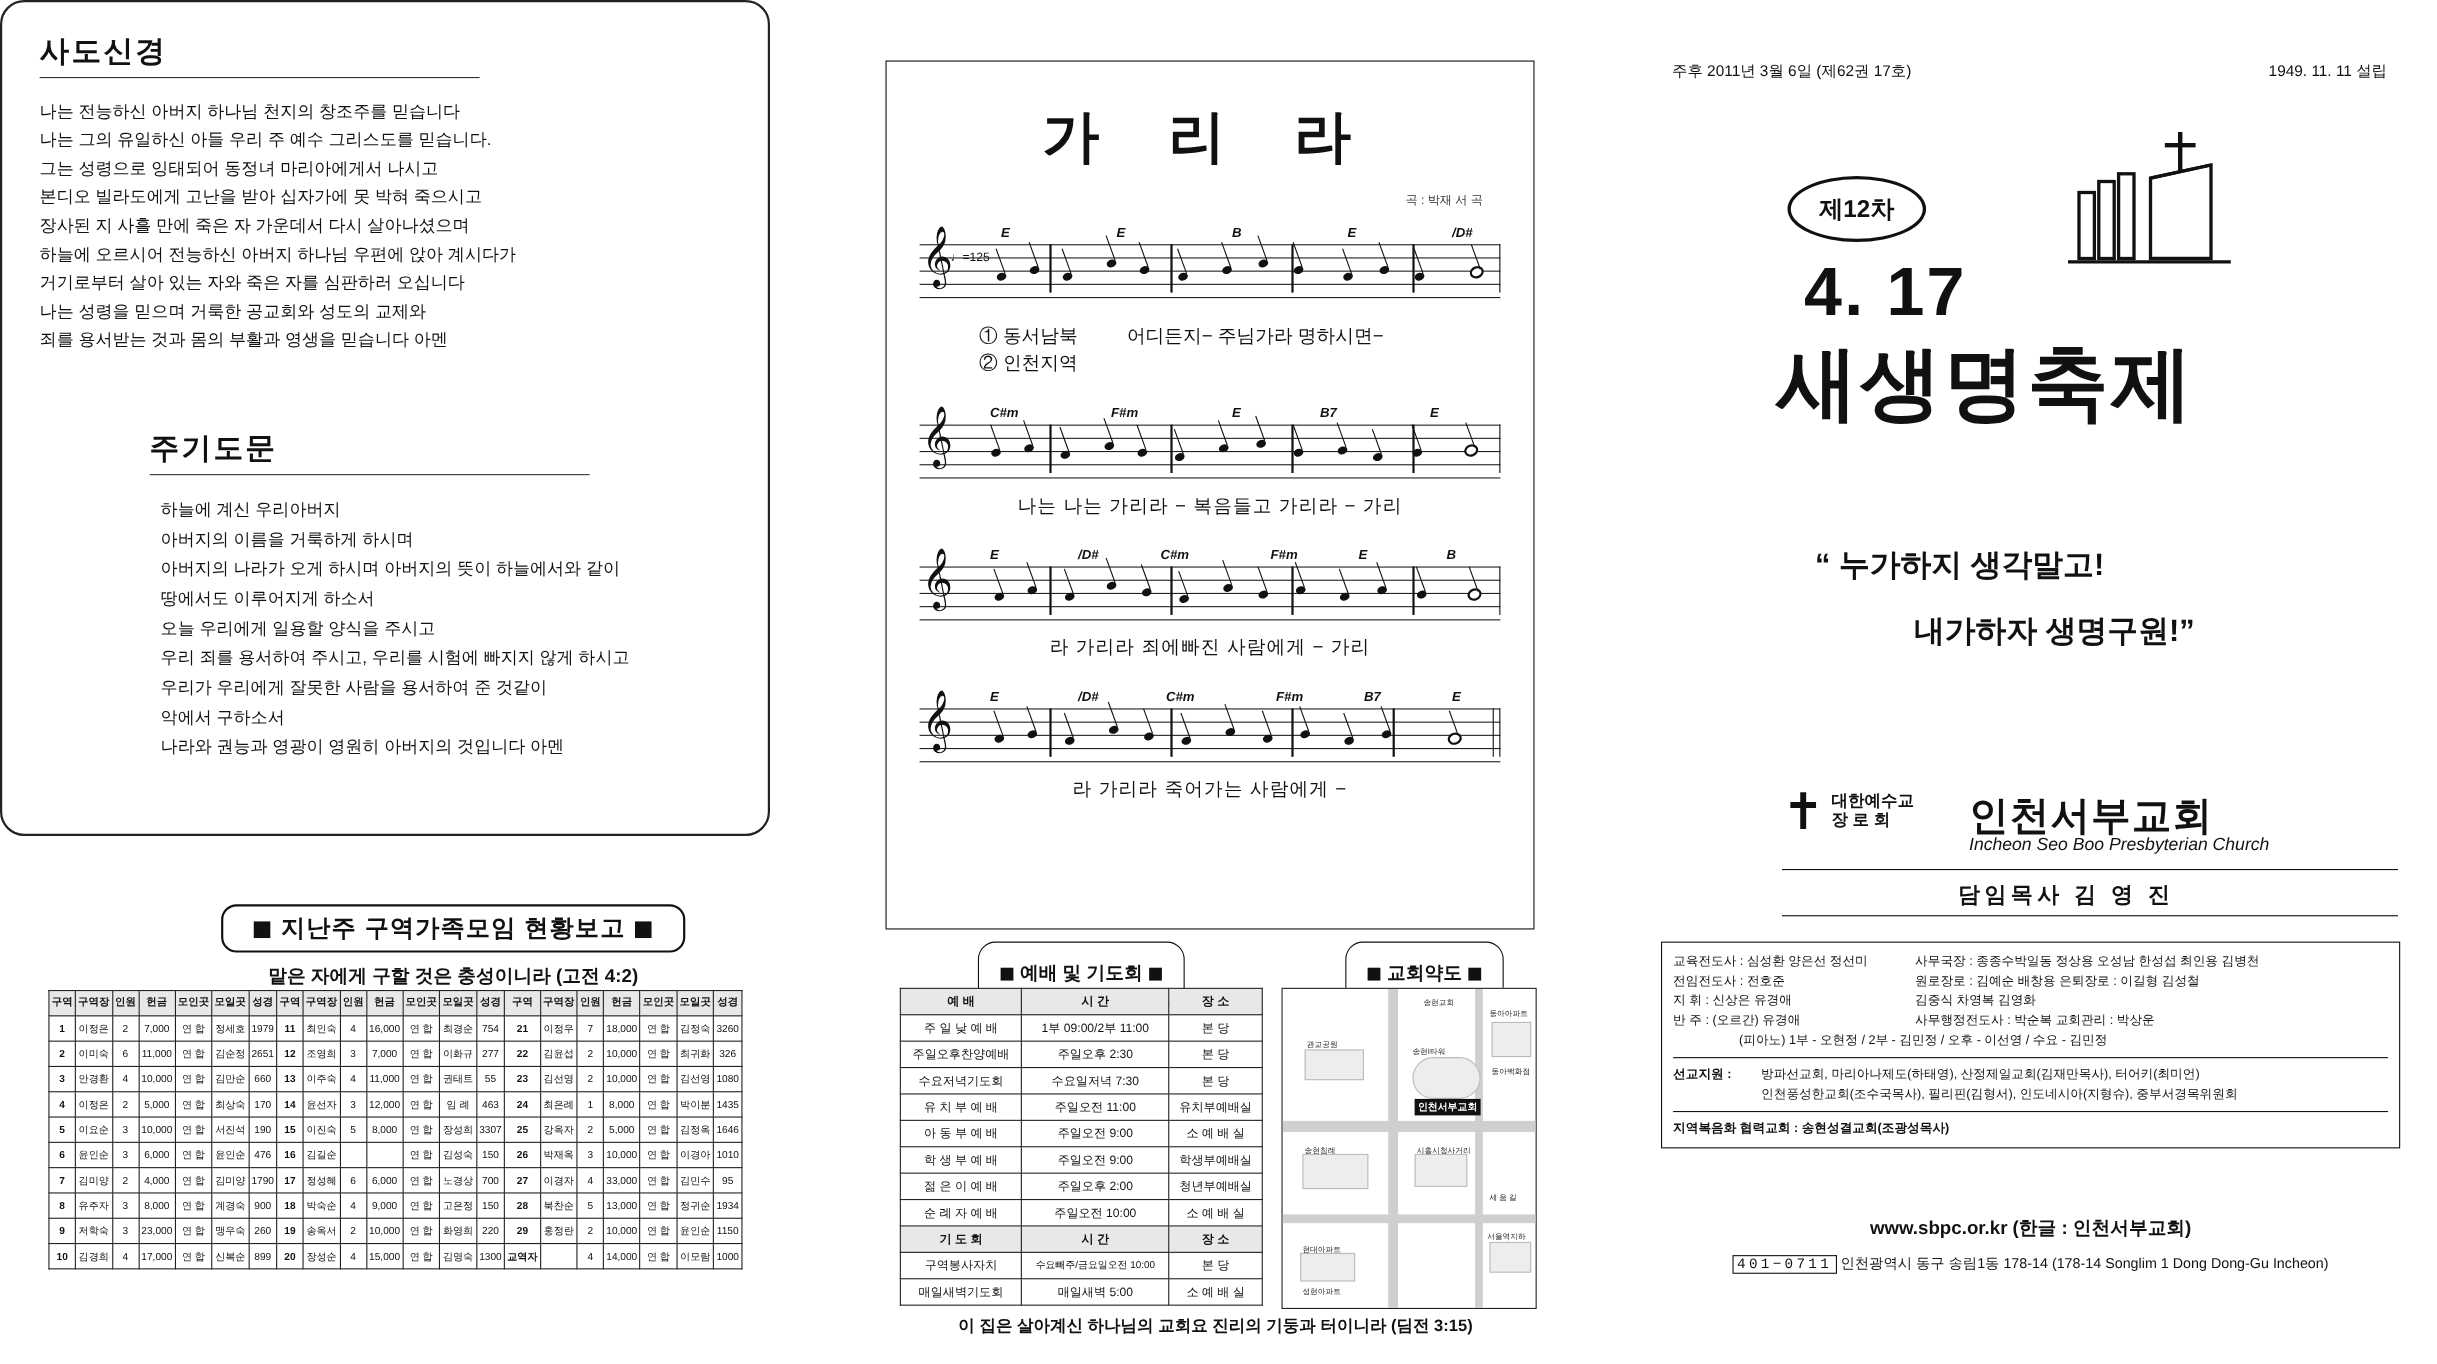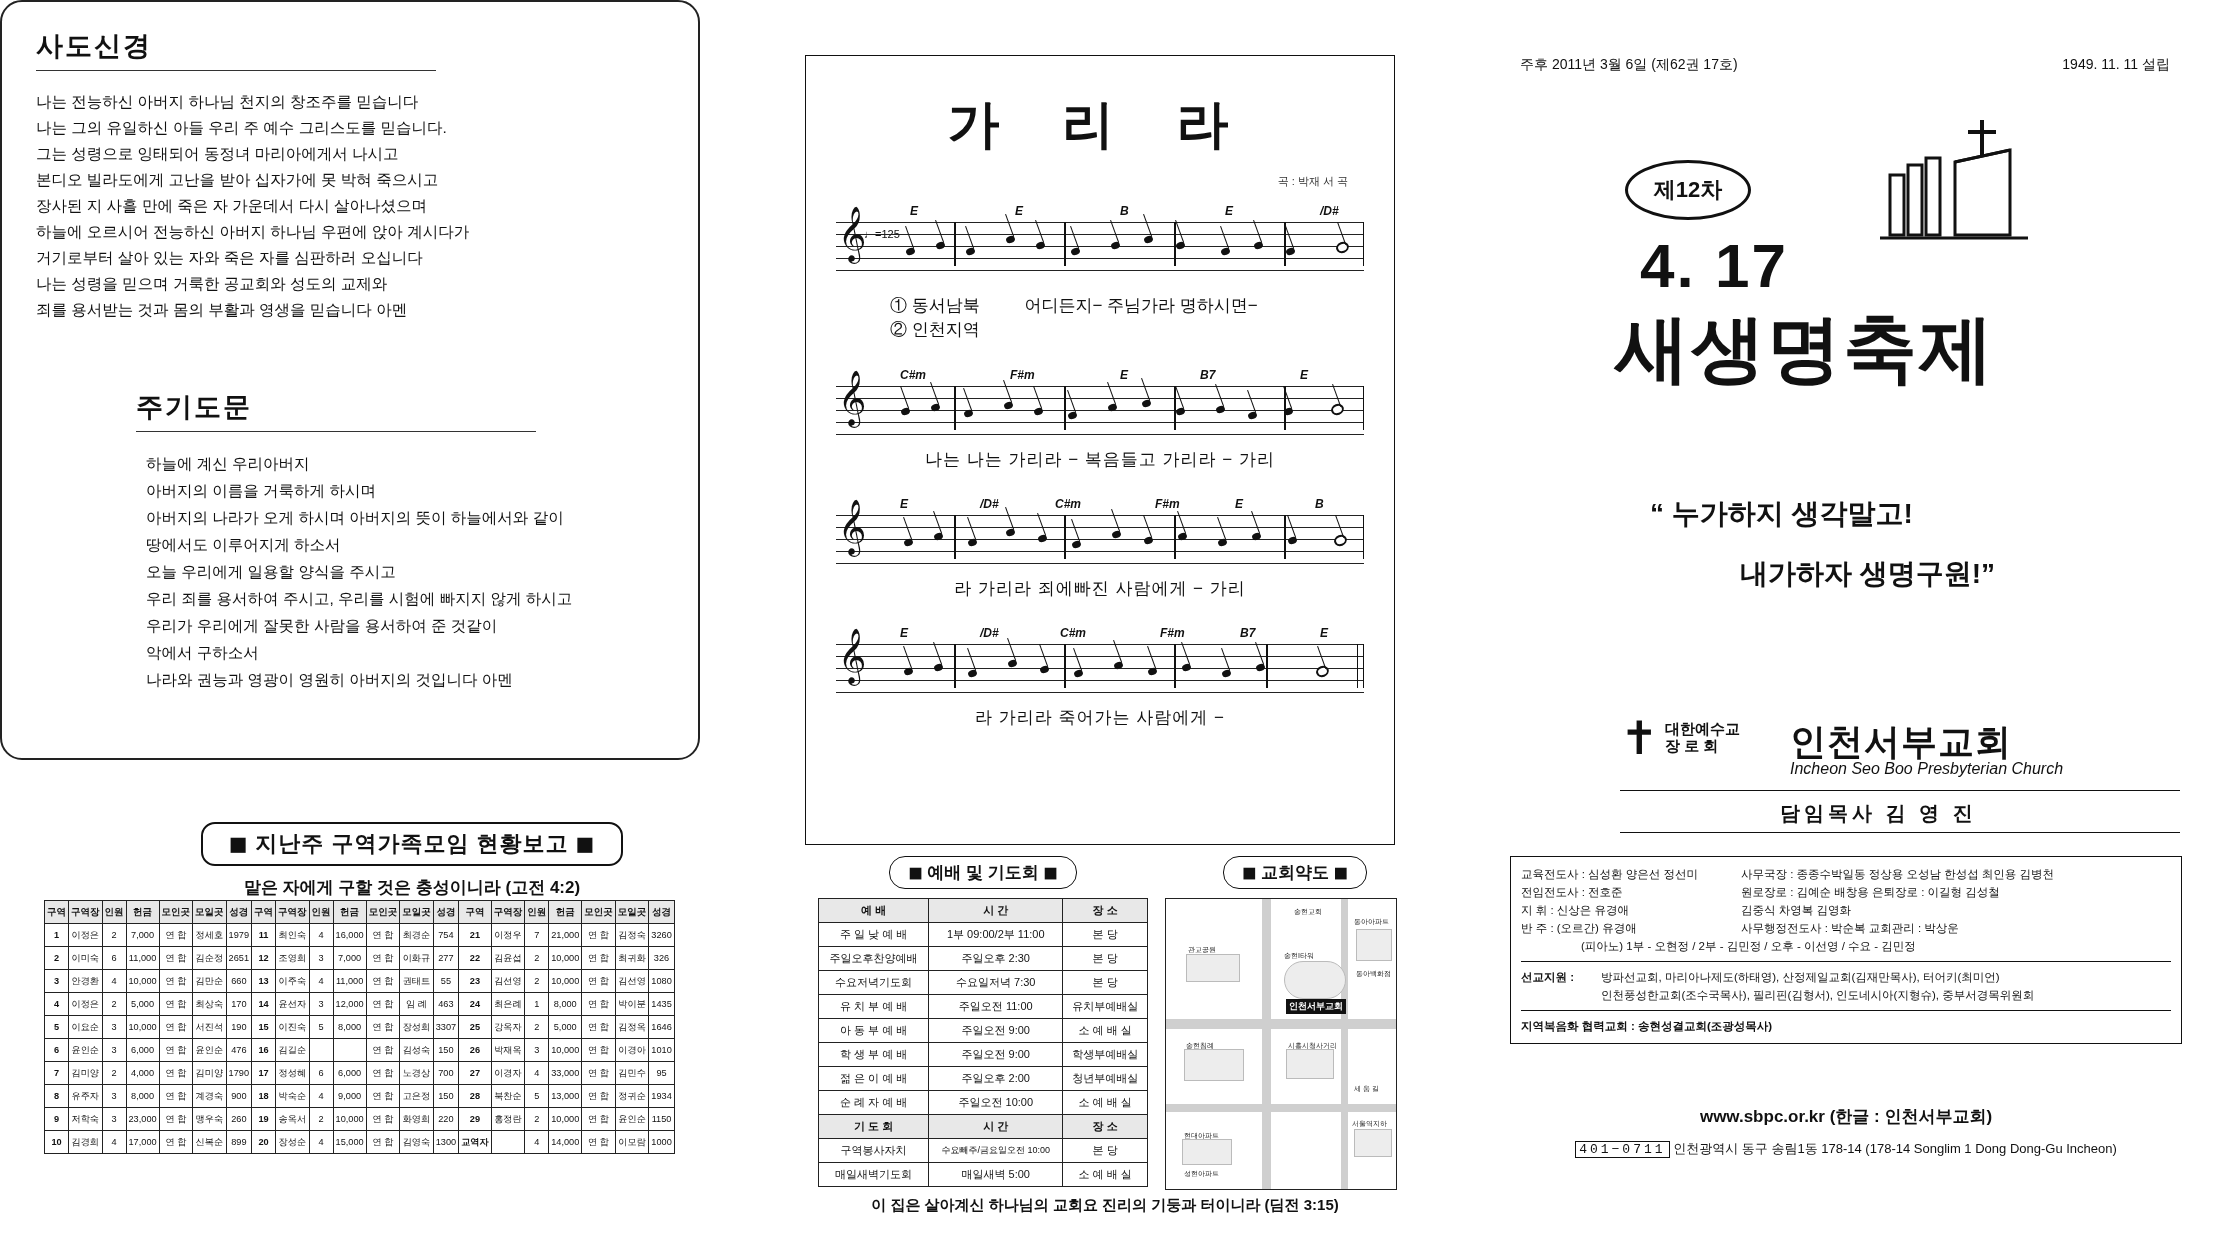--- a/index.html
+++ b/index.html
@@ -38,21 +38,21 @@
   .clef{position:absolute;left:2px;top:6px;font-size:48px;line-height:48px;}
   .notes{position:absolute;left:40px;right:6px;top:14px;height:52px;}
   .notes b{position:absolute;width:9px;height:7px;background:#111;border-radius:50%;transform:rotate(-20deg);}
   .notes b:after{content:"";position:absolute;right:0;top:-22px;width:1.5px;height:24px;background:#111;}
   .notes b.hollow{background:#fff;border:2px solid #111;}
   .bar{position:absolute;top:18px;width:1.5px;height:44px;background:#111;}
   .lyric{font-size:17px;text-align:center;letter-spacing:1px;margin-top:-6px;}
   .lyric2{font-size:17px;margin:4px 0 0 84px;line-height:24px;}
 
   
-  .mini-title{display:inline-block;border:1.5px solid #111;border-radius:16px;padding:4px 18px;font-size:17px;font-weight:bold;}
+  .mini-title{display:inline-block;border:1.5px solid #111;border-radius:16px;padding:16px 18px;font-size:17px;font-weight:bold;}
   #worship-head{position:absolute;left:828px;top:856px;width:310px;text-align:center;}
   #map-head{position:absolute;left:1190px;top:856px;width:210px;text-align:center;}
 
   #worship-table{position:absolute;left:818px;top:898px;border-collapse:collapse;font-size:11px;width:330px;}
   #worship-table th,#worship-table td{border:1px solid #222;padding:2px 3px;text-align:center;height:19px;}
   #worship-table th{background:#e8e8e8;font-weight:bold;}
   #worship-table td.nm{text-align:center;}
 
   #map-box{position:absolute;left:1165px;top:898px;width:230px;height:290px;border:1px solid #222;background:#fff;overflow:hidden;}
   #map-box .road{position:absolute;background:#cfcfcf;}
@@ -172,21 +172,21 @@
         <td class="idx">11</td>
         <td class="nm">최인숙</td>
         <td>4</td>
         <td>16,000</td>
         <td>연  합</td>
         <td>최경순</td>
         <td>754</td>
         <td class="idx">21</td>
         <td class="nm">이정우</td>
         <td>7</td>
-        <td>21,000</td>
+        <td>18,000</td>
         <td>연  합</td>
         <td>김정숙</td>
         <td>3260</td>
       </tr>
       <tr>
         <td class="idx">2</td>
         <td class="nm">이미숙</td>
         <td>6</td>
         <td>11,000</td>
         <td>연  합</td>

